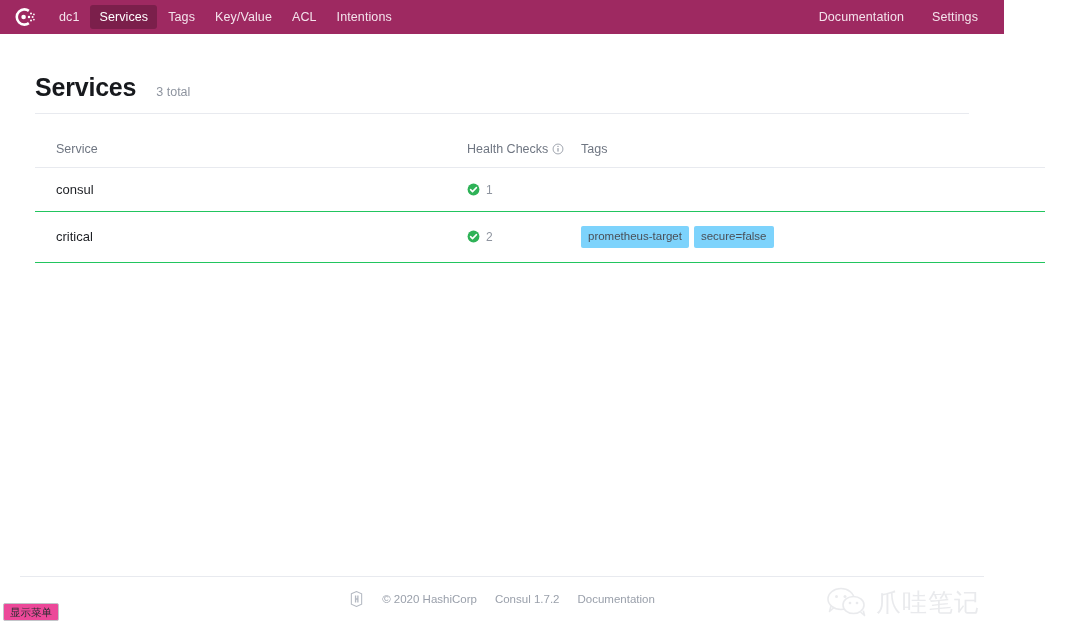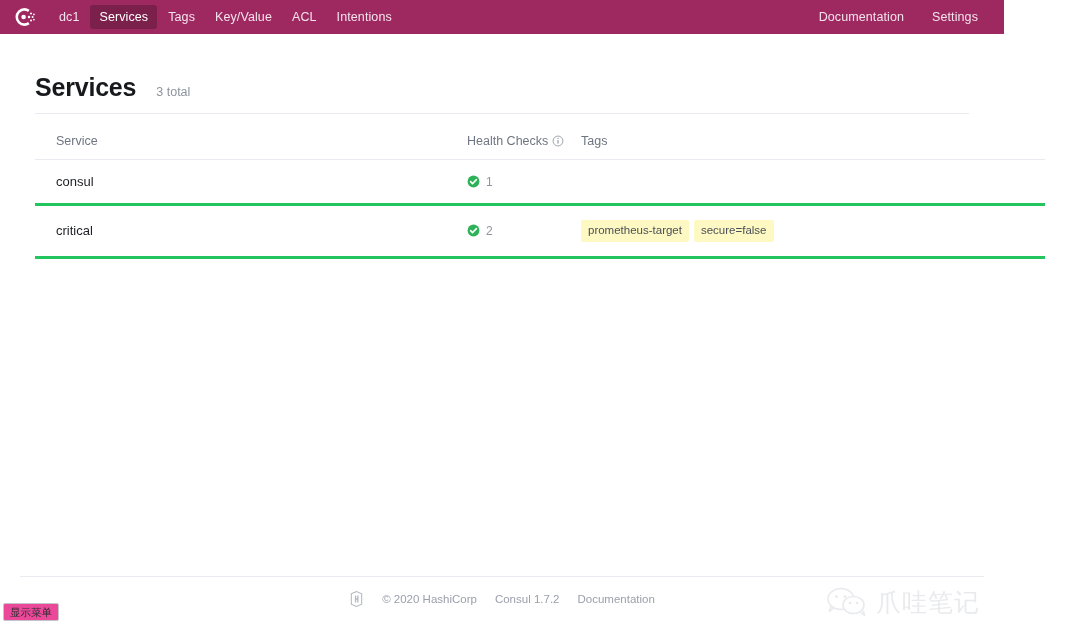--- a/index.html
+++ b/index.html
@@ -81,35 +81,35 @@
     font-family: inherit;
     outline: none;
     background: #fff;
   }
   .search-input::placeholder { color: #c3c6cd; }
 
   
   table.svc-table {
     width: 1010px;
     border-collapse: collapse;
-    margin-top: 20px;
+    margin-top: 28px;
     table-layout: fixed;
   }
   table.svc-table th {
     text-align: left;
     font-size: 12.5px;
     font-weight: normal;
     color: #6f7682;
     padding: 0 0 11px 0;
     border-bottom: 1px solid #e8eaef;
     vertical-align: bottom;
   }
   table.svc-table td {
     padding: 14px 0;
-    border-bottom: 3px solid #22c55e;
+    border-bottom: 1px solid #22c55e;
     font-size: 12.5px;
     vertical-align: middle;
   }
   .col-service { width: 432px; padding-left: 21px !important; }
   .col-health  { width: 114px; }
   .col-tags    { width: auto; }
   th.col-service { padding-left: 21px !important; }
 
   .svc-name {
     color: #1d1f24;
@@ -122,21 +122,21 @@
   }
   .health-cell { display: flex; align-items: center; }
   .check-icon { display: block; flex: 0 0 auto; }
   .check-count {
     font-size: 12px;
     color: #8e949f;
     margin-left: 6px;
   }
   .tags { display: flex; flex-wrap: wrap; gap: 5px; }
   .tag {
-    background: #fef9c3;
+    background: #7dd3fc;
     color: #4a4f57;
     font-size: 11.5px;
     line-height: 1;
     padding: 5px 7px;
     border-radius: 2px;
     white-space: nowrap;
   }
 
   
   .footer {

